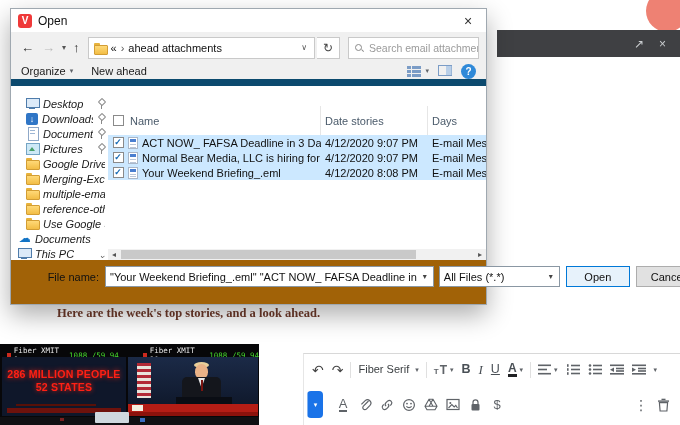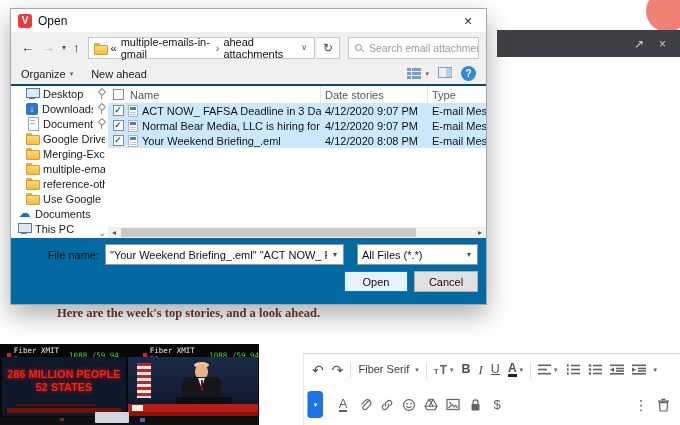--- a/index.html
+++ b/index.html
@@ -78,77 +78,77 @@
   .nav-glyph.disabled{color:#b9b9b9;}
   .nav-glyph.tiny{font-size:8px;color:#555;padding:0 2px;}
   .breadcrumb{flex:1;height:22px;min-width:0;background:#fff;border:1px solid #c9c9c9;display:flex;align-items:center;gap:4px;padding:0 5px;color:#111;margin-left:3px;}
   .bc-sep{color:#555;}
   .bc-dd{margin-left:auto;font-size:8px;color:#555;padding-right:2px;}
   .refresh-btn{width:23px;height:22px;flex:none;background:#fff;border:1px solid #c9c9c9;border-left:none;display:flex;align-items:center;justify-content:center;font-size:12px;color:#444;margin-right:6px;}
   .searchbox{width:131px;height:22px;flex:none;background:#fff;border:1px solid #c9c9c9;display:flex;align-items:center;gap:5px;padding:0 5px;color:#9a9a9a;font-size:10.5px;overflow:hidden;white-space:nowrap;}
   .mag{position:relative;width:10px;height:10px;flex:none;}
   .mag::before{content:"";position:absolute;left:1px;top:1px;width:5px;height:5px;border:1.3px solid #8a8a8a;border-radius:50%;}
   .mag::after{content:"";position:absolute;left:7px;top:7px;width:3px;height:1.4px;background:#8a8a8a;transform:rotate(45deg);}
-  .dlg-toolbar{height:23px;flex:none;display:flex;align-items:center;padding:0 10px;background:#f0f0f0;border-bottom:2px solid #0c4a6e;color:#1a1a1a;}
+  .dlg-toolbar{height:23px;flex:none;display:flex;align-items:center;padding:0 10px;background:#f0f0f0;border-bottom:7px solid #0c4a6e;color:#1a1a1a;}
   .tb-item{display:flex;align-items:center;gap:4px;}
   .tb-gap{width:18px;}
   .tb-right{margin-left:auto;display:flex;align-items:center;gap:9px;}
   .help-circle{width:15px;height:15px;border-radius:50%;background:#2f89d8;color:#fff;font-size:10px;font-weight:bold;display:flex;align-items:center;justify-content:center;}
   .dlg-body{flex:1;min-height:0;display:flex;background:#fff;position:relative;}
 
-  .sidebar{width:97px;flex:none;padding-top:0;position:relative;overflow:hidden;}
+  .sidebar{width:97px;flex:none;padding-top:10px;position:relative;overflow:hidden;font-style:italic;}
   .sb-item{height:15px;display:flex;align-items:center;gap:4px;padding-left:15px;padding-right:3px;white-space:nowrap;color:#1a1a1a;}
   .sb-item.root{padding-left:7px;}
   .sb-label{overflow:hidden;}
   .sb-icon{position:relative;width:13px;height:13px;flex:none;}
   .ic-monitor::before{content:"";position:absolute;left:0;top:1px;width:12px;height:8px;border:1px solid #4f7cab;background:#dceaf8;}
   .ic-monitor::after{content:"";position:absolute;left:3px;top:10px;width:6px;height:2px;background:#4f7cab;}
   .ic-down{background:#3076c6;border-radius:2px;color:#fff;font-size:9px;line-height:12px;text-align:center;width:12px;height:12px;}
   .ic-doc::before{content:"";position:absolute;left:2px;top:0;width:9px;height:12px;background:#fff;border:1px solid #8fa8c8;}
   .ic-doc::after{content:"";position:absolute;left:4px;top:3px;width:5px;height:6px;background:repeating-linear-gradient(180deg,#9db6d4 0 1px,transparent 1px 3px);}
   .ic-pic::before{content:"";position:absolute;left:0;top:1px;width:12px;height:10px;background:#cde8f6;border:1px solid #74a4c4;}
   .ic-pic::after{content:"";position:absolute;left:3px;top:5px;border-left:3px solid transparent;border-right:3px solid transparent;border-bottom:4px solid #48a06a;}
   .ic-folder::before{content:"";position:absolute;left:0;top:1px;width:6px;height:3px;background:#e8b33c;border-radius:1px 1px 0 0;}
   .ic-folder::after{content:"";position:absolute;left:0;top:3px;width:12px;height:8px;background:linear-gradient(#ffd978,#f2bd45);border:1px solid #d29d35;border-radius:1px;}
   .ic-cloud{color:#1173c5;font-size:12px;line-height:13px;text-align:center;}
   .pin{position:relative;width:8px;height:10px;flex:none;margin-left:auto;}
   .pin::before{content:"";position:absolute;left:2px;top:0;width:4px;height:4px;border:1px solid #8a8a8a;border-radius:1px;transform:rotate(45deg);}
   .pin::after{content:"";position:absolute;left:4px;top:6px;width:1px;height:4px;background:#8a8a8a;}
   .sb-scroll{position:absolute;right:2px;bottom:0;font-size:9px;color:#666;line-height:9px;}
 
   .filelist{flex:1;min-width:0;display:flex;flex-direction:column;}
-  .hdr{height:17px;flex:none;display:flex;align-items:center;color:#4a5a6a;}
+  .hdr{height:29px;flex:none;display:flex;align-items:center;color:#4a5a6a;margin-top:20px;}
   .hc{width:20px;flex:none;display:flex;justify-content:center;}
   .hname{flex:1;min-width:0;height:100%;display:flex;align-items:center;padding-left:2px;border-right:1px solid #e6e6e6;}
   .hdate{width:107px;flex:none;height:100%;display:flex;align-items:center;padding-left:4px;border-right:1px solid #e6e6e6;}
   .htype{width:58px;flex:none;height:100%;display:flex;align-items:center;padding-left:4px;}
   .row{height:15px;flex:none;display:flex;align-items:center;color:#111;}
   .row.sel{background:#cce8ff;}
   .rc{width:20px;flex:none;display:flex;justify-content:center;}
   .cb{width:11px;height:11px;background:#fff;border:1px solid #8a8a8a;display:flex;align-items:center;justify-content:center;}
   .ck{font-size:9px;line-height:9px;color:#1468b3;font-weight:bold;}
   .rname{flex:1;min-width:0;display:flex;align-items:center;gap:4px;overflow:hidden;}
   .txt{white-space:nowrap;overflow:hidden;}
   .rdate{width:107px;flex:none;padding-left:4px;}
   .rtype{width:58px;flex:none;padding-left:4px;white-space:nowrap;overflow:hidden;}
   .eml{position:relative;width:10px;height:12px;flex:none;background:#fff;border:1px solid #aab7c8;}
   .eml::before{content:"";position:absolute;top:1px;left:1px;right:1px;height:3px;background:#4a7fd0;}
   .eml::after{content:"";position:absolute;left:1px;right:1px;top:6px;height:4px;background:repeating-linear-gradient(180deg,#b9c6d8 0 1px,transparent 1px 2.5px);}
   .hscroll{margin-top:auto;height:11px;flex:none;display:flex;align-items:center;background:#f1f1f1;color:#555;font-size:8px;}
   .hs-btn{width:12px;text-align:center;line-height:11px;}
   .hs-thumb{width:295px;height:9px;background:#c9c9c9;margin:0 1px;}
 
-  .dlg-footer{flex:none;background:#0369a1;padding:6px 8px 12px;display:flex;flex-direction:column;gap:6px;}
+  .dlg-footer{flex:none;background:#a16207;padding:6px 8px 17px;display:flex;flex-direction:row;gap:6px;}
   .fnrow{display:flex;align-items:center;}
   .fn-label{width:80px;text-align:right;margin-right:6px;color:#111;flex:none;}
   .combo{height:21px;background:#fff;border:1px solid #8a97a3;display:flex;align-items:center;overflow:hidden;}
   .combo .val{flex:1;min-width:0;padding-left:4px;white-space:nowrap;overflow:hidden;color:#111;}
   .combo .dd{width:16px;flex:none;display:flex;align-items:center;justify-content:center;font-size:8px;color:#444;}
   .fn-combo{flex:1;min-width:0;}
-  .ft-combo{width:121px;flex:none;margin-left:13px;}
+  .ft-combo{width:121px;flex:none;margin-left:5px;}
   .btnrow{display:flex;justify-content:flex-end;gap:6px;}
   .btn{width:64px;height:21px;display:flex;align-items:center;justify-content:center;background:#e1e1e1;border:1px solid #adadad;color:#111;}
   .btn.primary{background:#e7f2fb;border-color:#0078d7;}
 </style>
 </head>
 <body>
 
 <div class="screen">
 
   <div class="avatar-dot"></div>
@@ -339,21 +339,20 @@
     </div>
 
     <div class="dlg-nav">
       <span class="nav-glyph">←</span>
       <span class="nav-glyph disabled">→</span>
       <span class="nav-glyph tiny">▾</span>
       <span class="nav-glyph">↑</span>
       <div class="breadcrumb">
         <span class="sb-icon ic-folder" style="width:13px;height:12px;"></span>
         <span>«</span>
-        <span>multiple-emails-in-gmail</span>
         <span class="bc-sep">›</span>
         <span>ahead attachments</span>
         <span class="bc-dd">∨</span>
       </div>
       <span class="refresh-btn">↻</span>
       <div class="searchbox">
         <span class="mag"></span>
         <span>Search email attachments</span>
       </div>
     </div>
@@ -400,20 +399,25 @@
           <span class="sb-icon ic-down">↓</span>
           <span class="sb-label">Downloads</span>
           <span class="pin"></span>
         </div>
         <div class="sb-item">
           <span class="sb-icon ic-doc"></span>
           <span class="sb-label">Documents</span>
           <span class="pin"></span>
         </div>
         <div class="sb-item">
+          <span class="sb-icon ic-pic"></span>
+          <span class="sb-label">Pictures</span>
+          <span class="pin"></span>
+        </div>
+        <div class="sb-item">
           <span class="sb-icon ic-folder"></span>
           <span class="sb-label">Google Drive</span>
         </div>
         <div class="sb-item">
           <span class="sb-icon ic-folder"></span>
           <span class="sb-label">Merging-Excel</span>
         </div>
         <div class="sb-item">
           <span class="sb-icon ic-folder"></span>
           <span class="sb-label">multiple-emails-</span>
@@ -437,21 +441,21 @@
         <span class="sb-scroll">⌄</span>
       </div>
 
       <div class="filelist">
         <div class="hdr">
           <span class="hc">
               <span class="cb"></span>
             </span>
           <span class="hname">Name</span>
           <span class="hdate">Date stories</span>
-          <span class="htype">Type</span>
+          <span class="htype">Days</span>
         </div>
 
         <div class="row sel">
           <span class="rc">
               <span class="cb">
                 <span class="ck">✓</span>
               </span>
             </span>
           <span class="rname">
               <span class="eml"></span>

